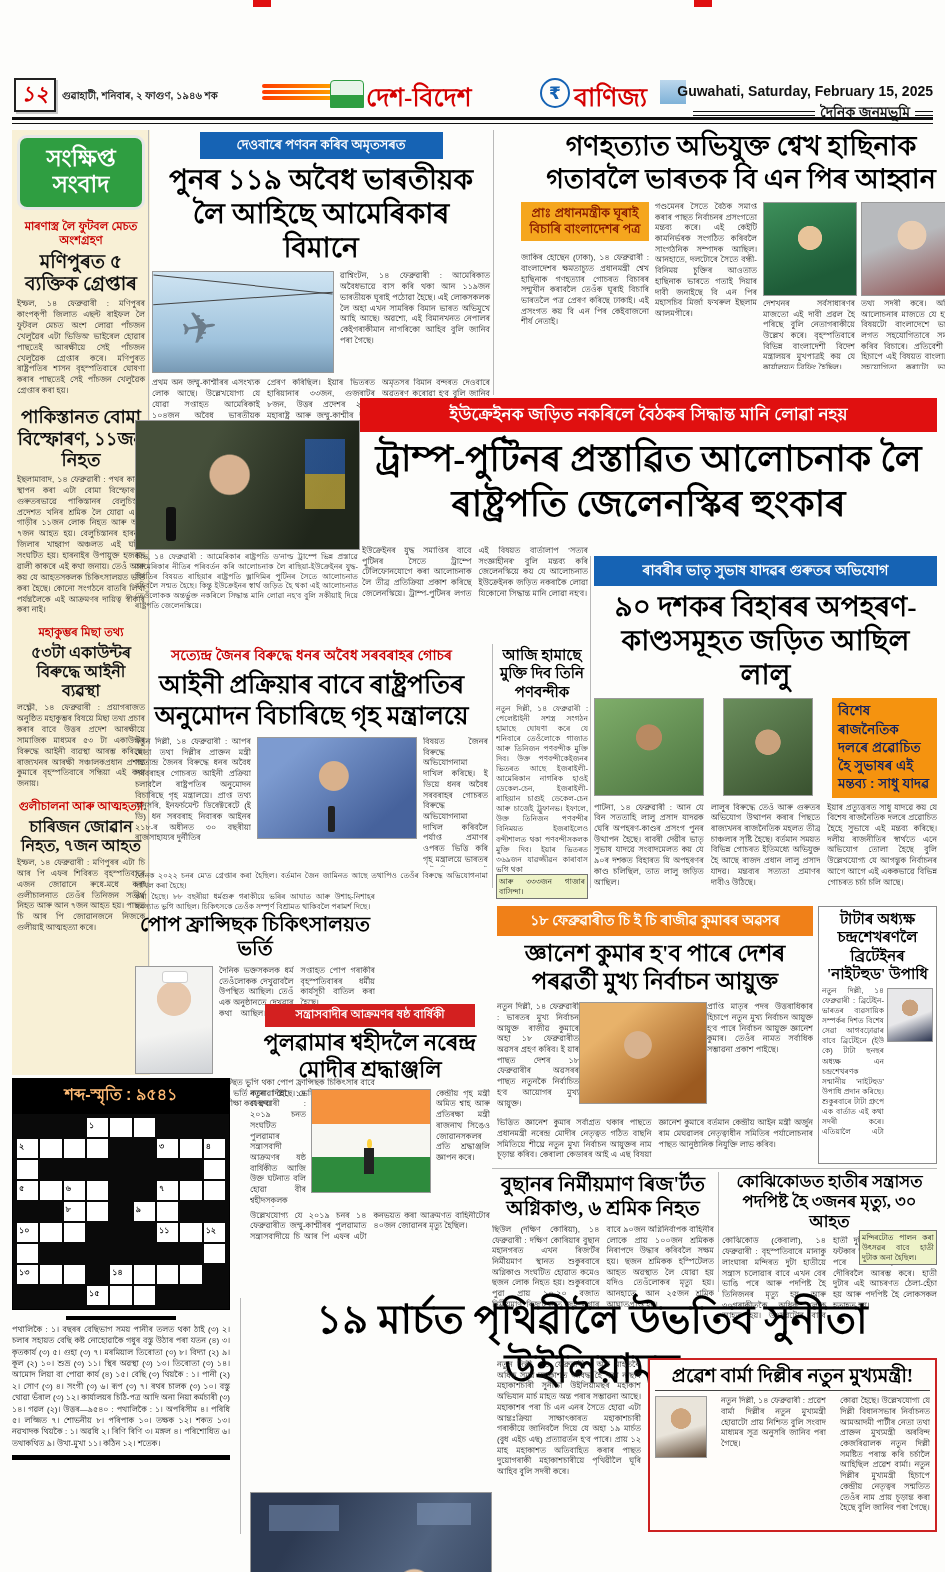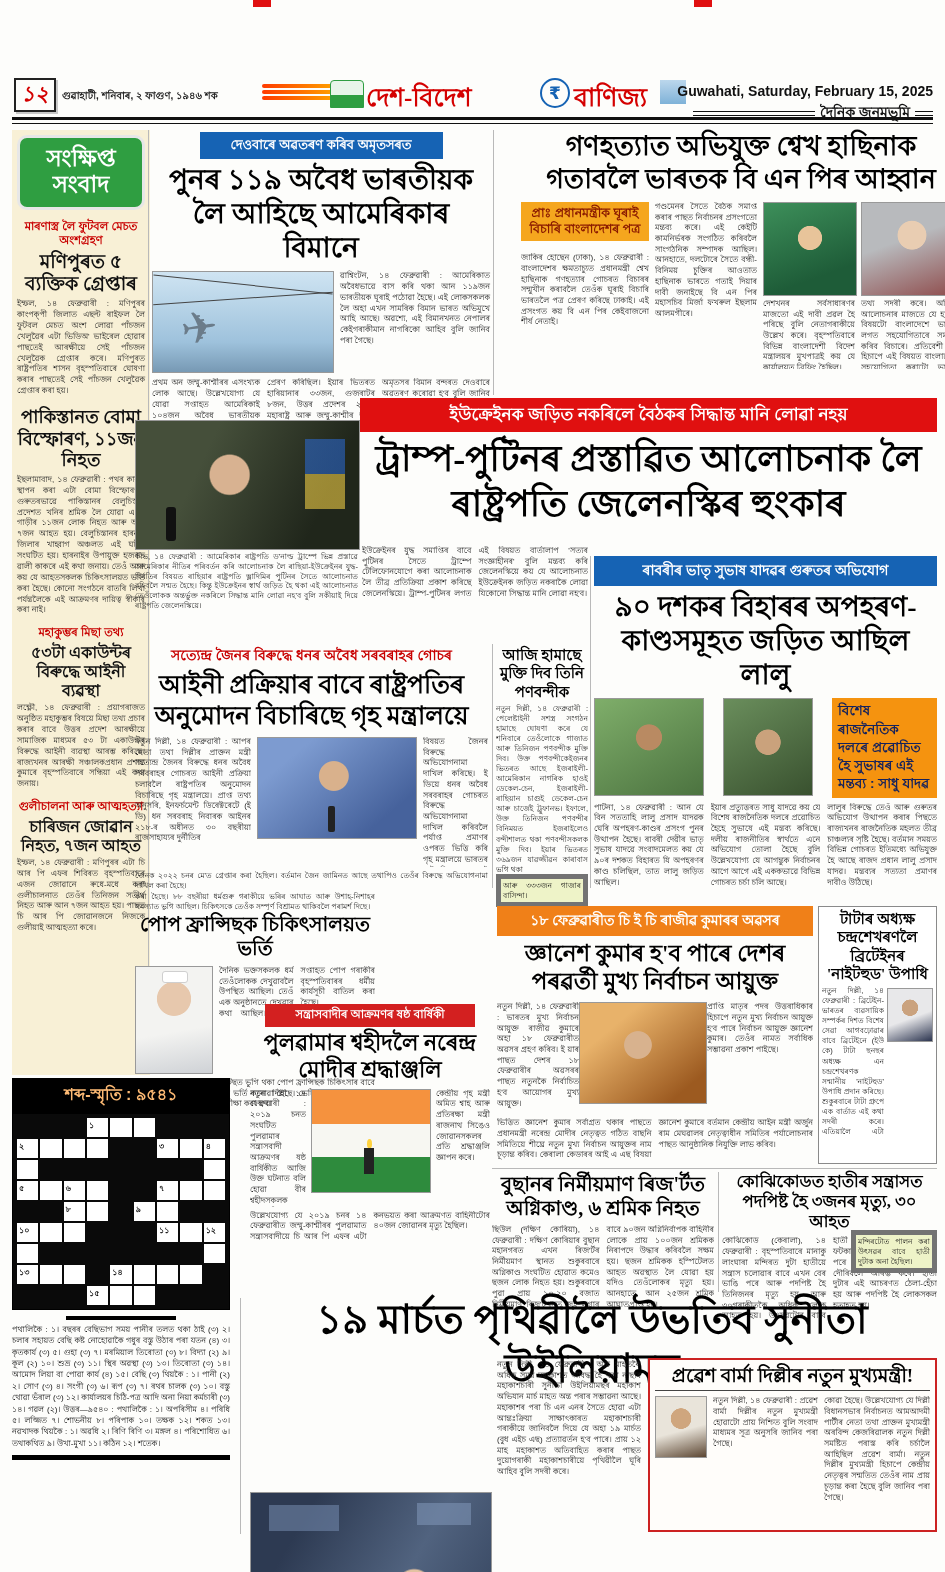--- a/index.html
+++ b/index.html
@@ -39,21 +39,21 @@
   .brief-hd{font-family:"Liberation Serif","DejaVu Serif",serif;font-weight:800;font-size:17.5px;text-align:center;line-height:1.2;margin:3px 0;}
   .brief-bd{font-size:8px;line-height:1.36;text-align:justify;color:#1c1c1c;}
   
   #cw-title{background:#000;color:#fdba74;font-weight:800;font-size:16px;text-align:center;padding:4px 0;}
   #cw-grid{display:grid;grid-template-columns:repeat(9,1fr);gap:2px;background:#0a0a0a;padding:4px;border:1px solid #000;}
   .cw-cell{background:#fff;height:19px;font-size:8px;font-weight:700;padding:1px 0 0 2px;box-sizing:border-box;}
   .cw-cell.black{background:#0a0a0a;}
   .cw-divider{width:110px;height:4px;background:#000;margin:6px auto 4px auto;}
   #cw-clues{font-size:8px;line-height:1.42;text-align:justify;color:#111;}
   .cw-endrule{height:5px;background:#000;}
-  .greenbox{background:#eef3c8;border:5px solid #737373;font-size:7.5px;line-height:1.3;padding:2px;text-align:justify;}
+  .greenbox{background:#eef3c8;border:1px solid #737373;font-size:7.5px;line-height:1.3;padding:2px;text-align:justify;}
 </style>
 </head>
 <body>
 
 <div id="page">
 
   <div class="abs" style="left:253px;top:0;width:18px;height:7px;background:#e01010;"></div>
   <div class="abs" style="left:694px;top:0;width:18px;height:7px;background:#e01010;"></div>
 
   <div class="abs" style="left:14px;top:78px;">
@@ -102,21 +102,21 @@
     </div>
     <div>
       <div class="brief-kicker">গুলীচালনা আৰু আত্মহত্যা</div>
       <div class="brief-hd" style="font-size:16px;">চাৰিজন জোৱান নিহত, ৭জন আহত</div>
       <div class="brief-bd">ইম্ফল, ১৪ ফেব্ৰুৱাৰী : মণিপুৰৰ এটা চি আৰ পি এফৰ শিবিৰত বৃহস্পতিবাৰে এজন জোৱানে ৰুধে-মধে কৰা গুলীচালনাত তেওঁৰ তিনিজন সতীৰ্থ নিহত আৰু আন ৭জন আহত হয়। পাছত চি আৰ পি জোৱানজনে নিজকে গুলীয়াই আত্মহত্যা কৰে।</div>
     </div>
   </div>
   <div class="abs vrule" style="left:148px;top:130px;height:942px;"></div>
 
   <div class="abs" style="left:152px;top:132px;width:338px;">
-    <div class="boxblue" style="width:235px;margin:0 auto;font-size:13px;padding:3px 4px;">দেওবাৰে অৱতৰণ কৰিব অমৃতসৰত</div>
+    <div class="boxblue" style="width:235px;margin:0 auto;font-size:13px;padding:3px 4px;">দেওবাৰে পণবন কৰিব অমৃতসৰত</div>
     <div class="hd" style="font-size:28px;margin-top:4px;">পুনৰ ১১৯ অবৈধ ভাৰতীয়ক লৈ আহিছে আমেৰিকাৰ বিমানে</div>
     <div style="display:flex;gap:6px;margin-top:6px;">
       <div class="photo" style="width:180px;height:100px;flex:none;background:linear-gradient(180deg,#cfe4f2 0%,#9ec2dc 70%,#7799b4 100%);">
         <div style="position:absolute;left:28px;top:30px;font-size:44px;color:#6b7c8a;transform:rotate(-8deg);">✈</div>
         <div style="position:absolute;left:0;top:12px;width:100%;height:1px;background:#444;transform:rotate(6deg);"></div>
         <div style="position:absolute;left:0;top:26px;width:100%;height:1px;background:#444;transform:rotate(-4deg);"></div>
       </div>
       <div class="bt" style="flex:1;">ৱাশ্বিংটন, ১৪ ফেব্ৰুৱাৰী : আমেৰিকাত অবৈধভাৱে বাস কৰি থকা আন ১১৯জন ভাৰতীয়ক ঘূৰাই পঠোৱা হৈছে। এই লোকসকলক লৈ অহা এখন সামৰিক বিমান ভাৰত অভিমুখে আহি আছে। অৱশ্যে, এই বিমানখনত নেপালৰ কেইগৰাকীমান নাগৰিকো আহিব বুলি জানিব পৰা গৈছে।</div>
     </div>
     <div class="bt cols3" style="margin-top:5px;height:62px;overflow:hidden;">প্ৰথম অন জম্মু-কাশ্মীৰৰ এসংখ্যক লোক আছে। উল্লেখযোগ্য যে যোৱা সপ্তাহত আমেৰিকাই ১০৪জন অবৈধ ভাৰতীয়ক প্ৰথমখন বিমানেৰে অমৃতসৰলৈ প্ৰেৰণ কৰিছিল। ইয়াৰ ভিতৰত হাৰিয়ানাৰ ৩৩জন, গুজৰাটৰ ৮জন, উত্তৰ প্ৰদেশৰ ২জন, মহাৰাষ্ট্ৰ আৰু জম্মু-কাশ্মীৰ আদি স্থানৰ লোকসকলক এইবাৰো অমৃতসৰ বিমান বন্দৰত দেওবাৰে অৱতৰণ কৰোৱা হ'ব বুলি জানিব পৰা গৈছে। দেশখনৰ অভিবাসন আইন প্ৰয়োগ কৰি প্ৰব্ৰজনকাৰীসকলক ঘূৰাই পঠোৱাৰ এই প্ৰক্ৰিয়া অব্যাহত আছে বুলি সদৰী কৰা হৈছে।</div>
@@ -158,22 +158,22 @@
   <div class="abs" style="left:594px;top:556px;width:343px;">
     <div class="boxblue" style="font-size:14px;padding:3px 0;">ৰাবৰীৰ ভাতৃ সুভাষ যাদৱৰ গুৰুতৰ অভিযোগ</div>
     <div class="hd" style="font-size:28px;margin-top:4px;">৯০ দশকৰ বিহাৰৰ অপহৰণ-কাণ্ডসমূহত জড়িত আছিল লালু</div>
     <div style="display:flex;gap:19px;margin-top:6px;">
       <div class="photo" style="width:108px;height:96px;flex:none;background:radial-gradient(circle at 50% 40%,#b98a62 16%,transparent 17%),linear-gradient(150deg,#7fae6a,#4c7340);"></div>
       <div class="photo" style="width:88px;height:96px;flex:none;background:radial-gradient(circle at 50% 45%,#caa27c 18%,transparent 19%),linear-gradient(150deg,#6a8e5c,#39512f);"></div>
       <div class="notebox" style="flex:1;font-size:13.5px;line-height:1.35;padding:4px 6px;">বিশেষ ৰাজনৈতিক দলৰে প্ৰৱোচিত হৈ সুভাষৰ এই মন্তব্য : সাধু যাদৱ</div>
     </div>
     <div style="display:flex;gap:7px;margin-top:5px;">
       <div class="bt" style="flex:1;height:112px;overflow:hidden;">পাটনা, ১৪ ফেব্ৰুৱাৰী : আন যে বিন সততাহি লালু প্ৰসাদ যাদৱক ঘেৰি অপহৰণ-কাণ্ডৰ প্ৰসংগ পুনৰ উত্থাপন হৈছে। ৰাবৰী দেৱীৰ ভাতৃ সুভাষ যাদৱে সংবাদমেলত কয় যে ৯০ৰ দশকত বিহাৰত যি অপহৰণৰ কাণ্ড চলিছিল, তাত লালু জড়িত আছিল।</div>
+      <div class="bt" style="flex:1;height:112px;overflow:hidden;">লালুৰ বিৰুদ্ধে তেওঁ আৰু গুৰুতৰ অভিযোগ উত্থাপন কৰাৰ পিছতে ৰাজ্যখনৰ ৰাজনৈতিক মহলত তীব্ৰ চাঞ্চল্যৰ সৃষ্টি হৈছে। বৰ্তমান সময়ত বিভিন্ন গোচৰত ইতিমধ্যে অভিযুক্ত হৈ আছে ৰাজদ প্ৰধান লালু প্ৰসাদ যাদৱ। মন্তব্যৰ সত্যতা প্ৰমাণৰ দাবীও উঠিছে।</div>
       <div class="bt" style="flex:1;height:112px;overflow:hidden;">ইয়াৰ প্ৰত্যুত্তৰত সাধু যাদৱে কয় যে বিশেষ ৰাজনৈতিক দলৰে প্ৰৱোচিত হৈহে সুভাষে এই মন্তব্য কৰিছে। দলীয় ৰাজনীতিৰ স্বাৰ্থতে এনে অভিযোগ তোলা হৈছে বুলি উল্লেখযোগ্য যে আগন্তুক নিৰ্বাচনৰ আগে আগে এই এককভাৱে বিভিন্ন গোচৰত চৰ্চা চলি আছে।</div>
-      <div class="bt" style="flex:1;height:112px;overflow:hidden;">লালুৰ বিৰুদ্ধে তেওঁ আৰু গুৰুতৰ অভিযোগ উত্থাপন কৰাৰ পিছতে ৰাজ্যখনৰ ৰাজনৈতিক মহলত তীব্ৰ চাঞ্চল্যৰ সৃষ্টি হৈছে। বৰ্তমান সময়ত বিভিন্ন গোচৰত ইতিমধ্যে অভিযুক্ত হৈ আছে ৰাজদ প্ৰধান লালু প্ৰসাদ যাদৱ। মন্তব্যৰ সত্যতা প্ৰমাণৰ দাবীও উঠিছে।</div>
     </div>
   </div>
 
   <div class="abs" style="left:135px;top:644px;width:353px;">
     <div class="kicker-red" style="font-size:14px;">সত্যেন্দ্ৰ জৈনৰ বিৰুদ্ধে ধনৰ অবৈধ সৰবৰাহৰ গোচৰ</div>
     <div class="hd" style="font-size:25px;margin-top:2px;">আইনী প্ৰক্ৰিয়াৰ বাবে ৰাষ্ট্ৰপতিৰ অনুমোদন বিচাৰিছে গৃহ মন্ত্ৰালয়ে</div>
     <div style="display:flex;gap:6px;margin-top:6px;">
       <div class="bt" style="width:116px;flex:none;height:130px;overflow:hidden;">নতুন দিল্লী, ১৪ ফেব্ৰুৱাৰী : আপৰ নেতা তথা দিল্লীৰ প্ৰাক্তন মন্ত্ৰী সত্যেন্দ্ৰ জৈনৰ বিৰুদ্ধে ধনৰ অবৈধ সৰবৰাহৰ গোচৰত আইনী প্ৰক্ৰিয়া চলাবলৈ ৰাষ্ট্ৰপতিৰ অনুমোদন বিচাৰিছে গৃহ মন্ত্ৰালয়ে। প্ৰাপ্ত তথ্য অনুসৰি, ইনফৰ্চমেন্ট ডিৰেক্টৰেটে (ই ডি) ধন সৰবৰাহ নিবাৰক আইনৰ ২১৮-ৰ অধীনত ৩০ বছৰীয়া ৰাজসাহায্যৰ দুৰ্নীতিৰ</div>
       <div class="photo" style="width:158px;height:100px;flex:none;background:radial-gradient(circle at 48% 38%,#d9b18c 14%,transparent 15%),linear-gradient(140deg,#7d9bd0 20%,#46629c 80%);">
         <div style="position:absolute;left:70px;bottom:6px;width:7px;height:26px;background:#222;border-radius:2px;"></div>
@@ -342,20 +342,20 @@
 
   <div class="abs photo" style="left:250px;top:1362px;width:240px;height:168px;background:radial-gradient(circle at 32% 62%,#caa083 9%,transparent 10%),radial-gradient(circle at 68% 56%,#e3c2a2 9%,transparent 10%),linear-gradient(120deg,#2d3a52 20%,#51637f 60%,#31405a);">
     <div style="position:absolute;left:18px;top:12px;width:70px;height:26px;background:#6f86a8;opacity:.6;"></div>
     <div style="position:absolute;right:20px;top:10px;width:54px;height:22px;background:#7d93b4;opacity:.6;"></div>
 
   </div>
   <div class="abs bt" style="left:497px;top:1360px;width:144px;height:172px;overflow:hidden;">নতুন দিল্লী, ১৪ ফেব্ৰুৱাৰী : আঠ মাহতকৈ অধিক সময় মহাকাশত আবদ্ধ হৈ থকা নাছাৰ মহাকাশচাৰী সুনীতা উইলিয়ামছৰ মহাকাশ অভিযান মাৰ্চ মাহত অন্ত পৰাৰ সম্ভাৱনা আছে। মহাকাশৰ পৰা চি এন এনৰ সৈতে হোৱা এটা আন্তঃক্ৰিয়া সাক্ষাৎকাৰত মহাকাশচাৰী গৰাকীয়ে জানিবলৈ দিয়ে যে অহা ১৯ মাৰ্চত (বুধ এইচ এছ) প্ৰত্যাৱৰ্তন হ'ব পাৰে। প্ৰায় ১২ মাহ মহাকাশত অতিবাহিত কৰাৰ পাছত দুয়োগৰাকী মহাকাশচাৰীয়ে পৃথিৱীলৈ ঘূৰি আহিব বুলি সদৰী কৰে।</div>
 
   <div class="abs" style="left:648px;top:1358px;width:289px;height:174px;border:2px solid #cc2222;padding:4px 5px;box-sizing:border-box;background:#fffdfa;">
     <div class="hd" style="font-size:19px;border-bottom:1px solid #444;padding-bottom:3px;">প্ৰৱেশ বাৰ্মা দিল্লীৰ নতুন মুখ্যমন্ত্ৰী!</div>
-    <div style="display:flex;gap:6px;margin-top:5px;">
+    <div style="display:flex;gap:14px;margin-top:5px;">
       <div class="photo" style="width:50px;height:60px;flex:none;background:radial-gradient(circle at 50% 36%,#cfa67e 22%,transparent 23%),linear-gradient(165deg,#e9e4da 55%,#5c4632);"></div>
       <div class="bt" style="width:105px;flex:none;height:128px;overflow:hidden;">নতুন দিল্লী, ১৪ ফেব্ৰুৱাৰী : প্ৰৱেশ বাৰ্মা দিল্লীৰ নতুন মুখ্যমন্ত্ৰী হোৱাটো প্ৰায় নিশ্চিত বুলি সংবাদ মাধ্যমৰ সূত্ৰ অনুসৰি জানিব পৰা গৈছে।</div>
       <div class="bt" style="flex:1;height:128px;overflow:hidden;">কোৱা হৈছে। উল্লেখযোগ্য যে দিল্লী বিধানসভাৰ নিৰ্বাচনত আমআদমী পাৰ্টীৰ নেতা তথা প্ৰাক্তন মুখ্যমন্ত্ৰী অৰবিন্দ কেজৰিৱালক নতুন দিল্লী সমষ্টিত পৰাস্ত কৰি চৰ্চালৈ আহিছিল প্ৰৱেশ বাৰ্মা। নতুন দিল্লীৰ মুখ্যমন্ত্ৰী হিচাপে কেন্দ্ৰীয় নেতৃত্বৰ সন্মতিত তেওঁৰ নাম প্ৰায় চূড়ান্ত কৰা হৈছে বুলি জানিব পৰা গৈছে।</div>
     </div>
   </div>
 
 </div>
 
 </body></html>

